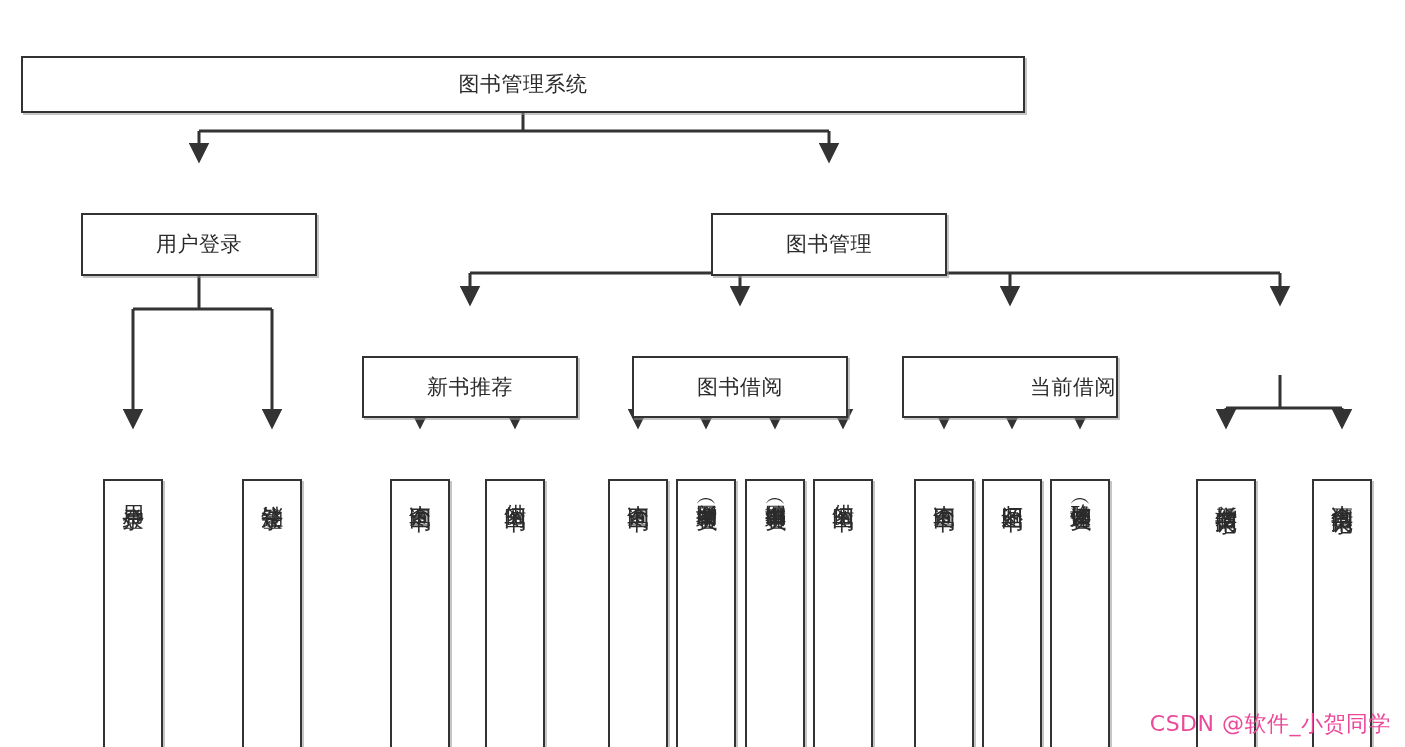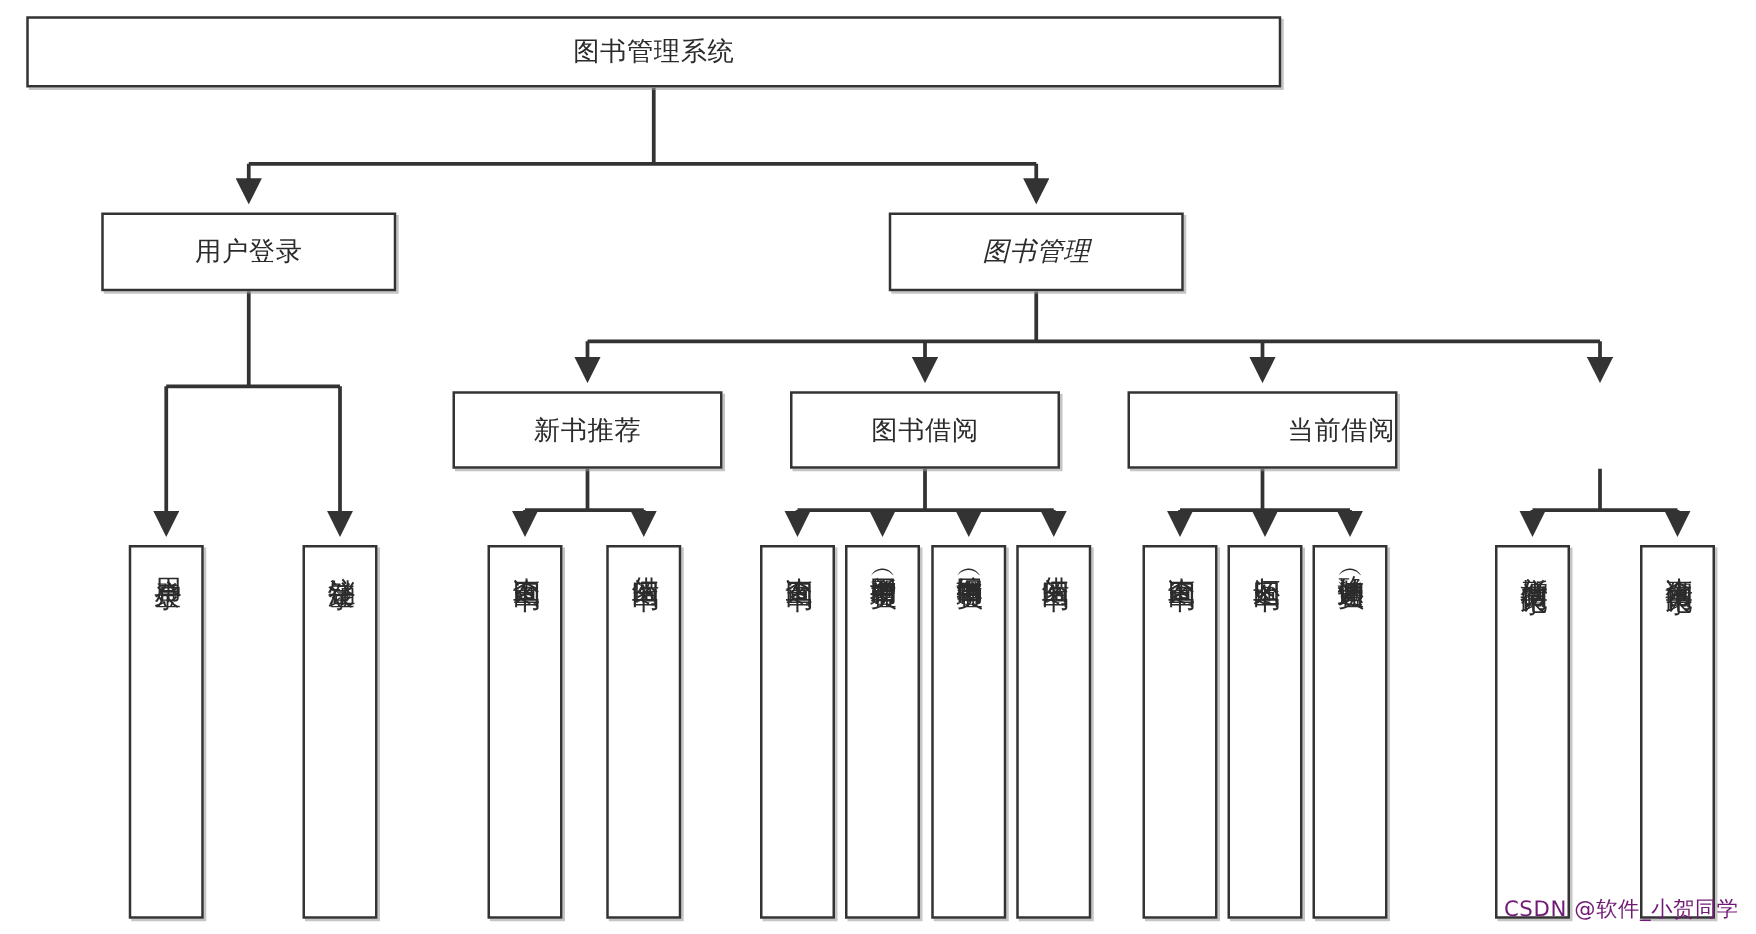--- a/index.html
+++ b/index.html
@@ -26,20 +26,21 @@
   .node {
     position: absolute;
     box-sizing: border-box;
     background: #ffffff;
     border: 2px solid #333333;
     box-shadow: 2px 2px 0 0 rgba(150,150,150,0.55);
     display: flex;
     align-items: center;
     justify-content: center;
     color: #2b2b2b;
+    margin-top: 43px;
   }
   .node .lbl {
     display: block;
     text-align: center;
     white-space: nowrap;
     letter-spacing: 0.5px;
   }
   .node.horiz .lbl {
     font-size: 21px;
     line-height: 1;
@@ -56,22 +57,22 @@
     letter-spacing: 2px;
   }
   .node.vert.tall-text .lbl {
     font-size: 21px;
     letter-spacing: 1px;
   }
   .watermark {
     position: absolute;
     right: 14px;
     bottom: 8px;
-    font-size: 17px;
-    color: #701a75;
+    font-size: 22px;
+    color: #ec4899;
     letter-spacing: 0.5px;
     white-space: nowrap;
   }
 </style>
 </head>
 <body>
 
 <div id="canvas">
 
   <svg class="wires" viewBox="0 0 1405 747" xmlns="http://www.w3.org/2000/svg">
@@ -136,21 +137,21 @@
     </g>
   </svg>
 
   <div class="node horiz" style="left:21px; top:13px; width:1004px; height:57px;">
     <span class="lbl">图书管理系统</span>
   </div>
 
   <div class="node horiz" style="left:81px; top:170px; width:236px; height:63px;">
     <span class="lbl">用户登录</span>
   </div>
-  <div class="node horiz" style="left:711px; top:170px; width:236px; height:63px;font-style:italic;">
+  <div class="node horiz" style="left:711px; top:170px; width:236px; height:63px;">
     <span class="lbl">图书管理</span>
   </div>
 
   <div class="node horiz" style="left:632px; top:313px; width:216px; height:62px;">
     <span class="lbl">图书借阅</span>
   </div>
   <div class="node horiz" style="left:362px; top:313px; width:216px; height:62px;">
     <span class="lbl">新书推荐</span>
   </div>
   <div class="node horiz" style="left:902px; top:313px; width:216px; height:62px;justify-content:flex-end;">

